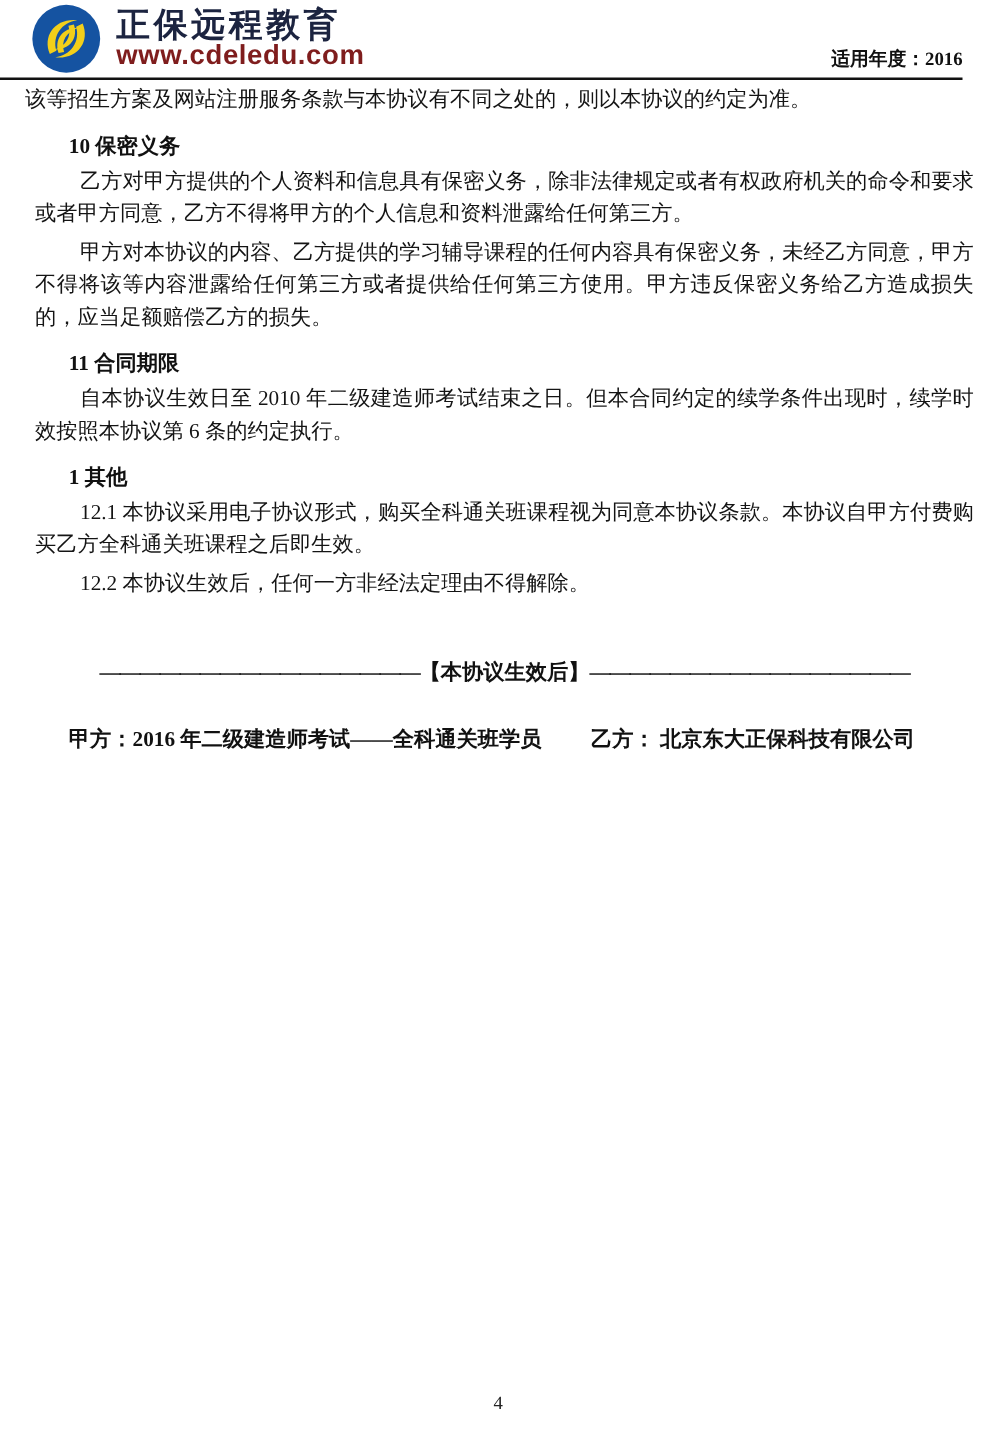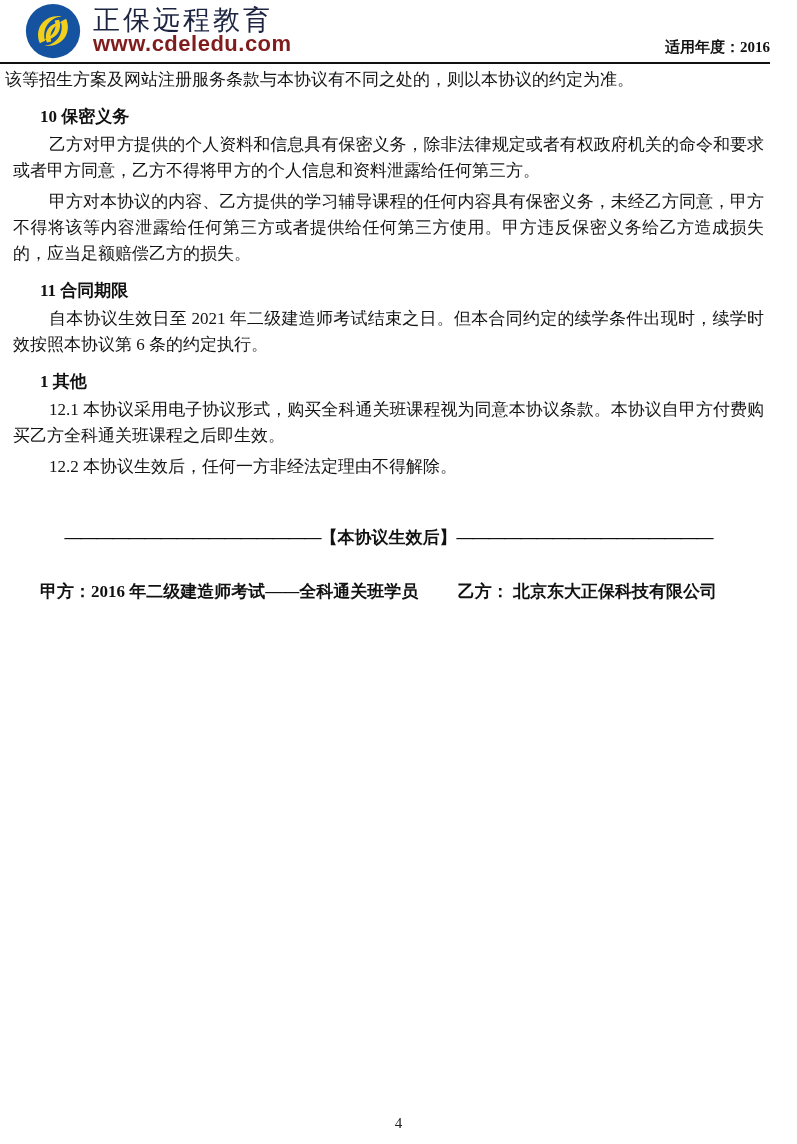--- a/index.html
+++ b/index.html
@@ -15,41 +15,41 @@
   }
 
   
   .header { position: absolute; top: 0; left: 0; width: 100%; height: 64px; }
   .logo {
     position: absolute; left: 25px; top: 3px;
     width: 56px; height: 56px;
   }
   .brand { position: absolute; left: 93px; top: 5px; font-family: "Liberation Sans", "DejaVu Sans", sans-serif; }
   .brand-name {
-    font-size: 27px; font-weight: normal; color: #1c2440;
+    font-size: 27px; font-weight: bold; color: #1c2440;
     letter-spacing: 3px; line-height: 30px; white-space: nowrap;
   }
   .brand-url {
     font-size: 22px; font-weight: bold; color: #7f1d1d;
     line-height: 18px; letter-spacing: 0.5px;
   }
   .year-label {
     position: absolute; right: 27px; top: 38px;
     font-family: Liberation Serif, serif;
     font-size: 15px; font-weight: 600; color: #111;
     white-space: nowrap;
   }
   .header-rule {
     position: absolute; top: 62px; left: 0;
     width: 770px; height: 2px; background: #111;
   }
 
   
   .content {
-    position: absolute; top: 67px; left: 5px; width: 767px;
+    position: absolute; top: 67px; left: 20px; width: 767px;
     font-size: 17px; line-height: 26px; color: #141414;
     text-align: justify;
   }
   .intro-para { margin: 0; }
   .sec-heading {
     font-size: 17px; font-weight: bold; color: #111;
     margin: 11px 0 2px; padding-left: 35px; line-height: 26px;
   }
   .para { margin: 0 8px 5px; text-indent: 36px; }
 
@@ -96,21 +96,21 @@
 
   <div class="content">
 
     <p class="intro-para">该等招生方案及网站注册服务条款与本协议有不同之处的，则以本协议的约定为准。</p>
 
     <div class="sec-heading">10 保密义务</div>
     <p class="para">乙方对甲方提供的个人资料和信息具有保密义务，除非法律规定或者有权政府机关的命令和要求或者甲方同意，乙方不得将甲方的个人信息和资料泄露给任何第三方。</p>
     <p class="para">甲方对本协议的内容、乙方提供的学习辅导课程的任何内容具有保密义务，未经乙方同意，甲方不得将该等内容泄露给任何第三方或者提供给任何第三方使用。甲方违反保密义务给乙方造成损失的，应当足额赔偿乙方的损失。</p>
 
     <div class="sec-heading">11 合同期限</div>
-    <p class="para">自本协议生效日至 2021 年二级建造师考试结束之日。但本合同约定的续学条件出现时，续学时效按照本协议第 6 条的约定执行。</p>
+    <p class="para">自本协议生效日至 2010 年二级建造师考试结束之日。但本合同约定的续学条件出现时，续学时效按照本协议第 6 条的约定执行。</p>
 
     <div class="sec-heading">1 其他</div>
     <p class="para">12.1 本协议采用电子协议形式，购买全科通关班课程视为同意本协议条款。本协议自甲方付费购买乙方全科通关班课程之后即生效。</p>
     <p class="para">12.2 本协议生效后，任何一方非经法定理由不得解除。</p>
 
     <div class="end-marker"><span class="dashes">————————————————</span><span>【本协议生效后】</span><span class="dashes">————————————————</span></div>
 
     <div class="signatures">
       <span class="sig">甲方：2016 年二级建造师考试——全科通关班学员</span>
       <span class="sig">乙方：  北京东大正保科技有限公司</span>

